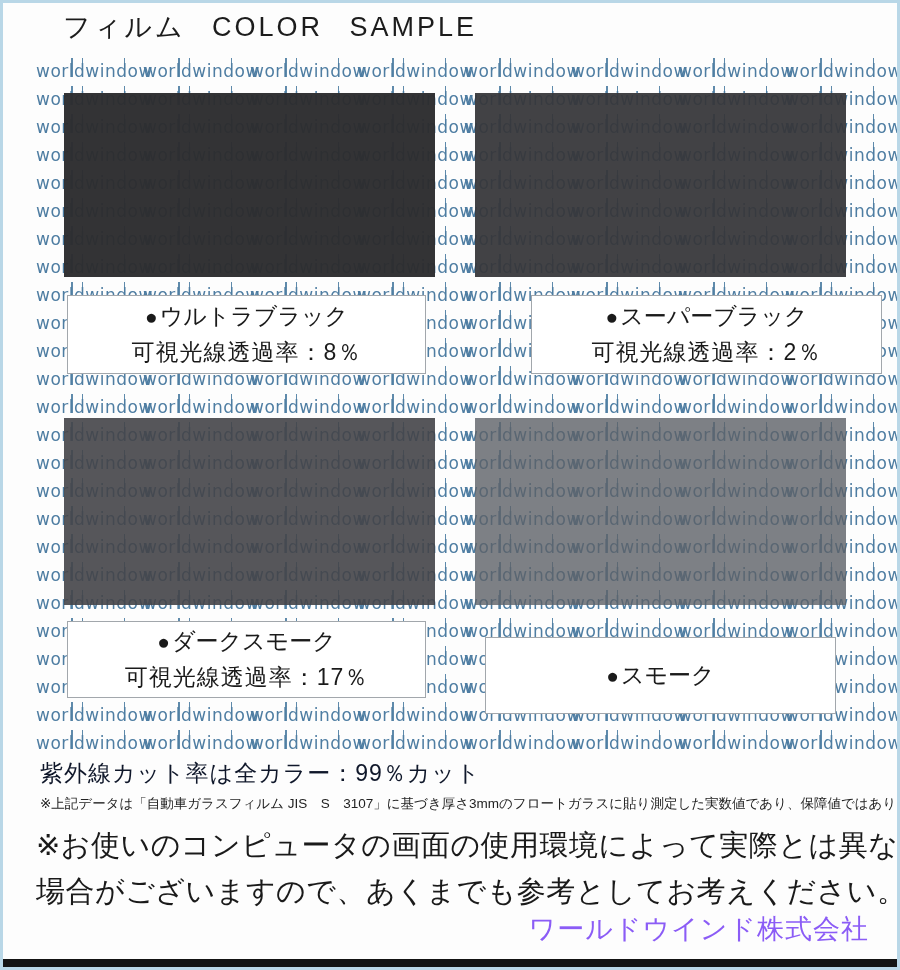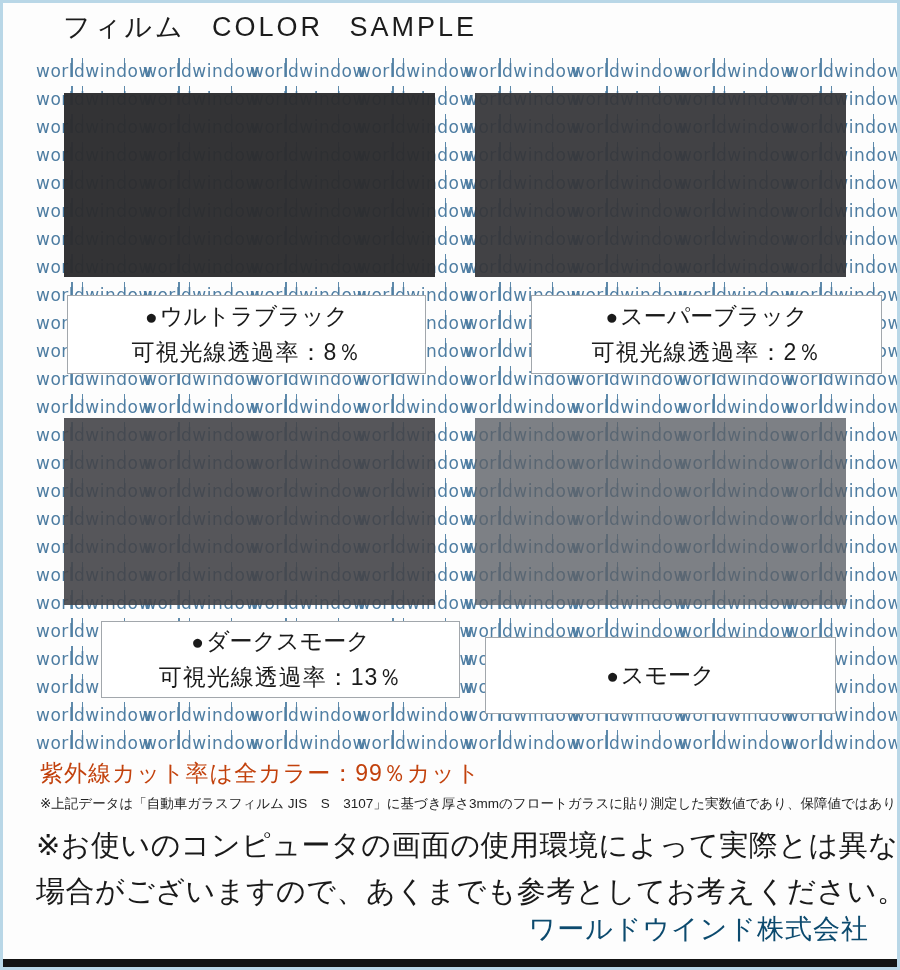--- a/index.html
+++ b/index.html
@@ -44,32 +44,32 @@
   
   .labelbox{
     position:absolute;z-index:3;background:#fff;
     border:1px solid #a2a7ac;
     display:flex;flex-direction:column;justify-content:space-evenly;
     align-items:center;text-align:center;
     color:#1a1a1a;font-size:23px;
   }
   .lb-tl{left:64px;top:292px;width:357px;height:77px;}
   .lb-tr{left:482px;top:292px;width:349px;height:77px;margin-left:46px;}
-  .lb-bl{left:64px;top:618px;width:357px;height:75px;margin-left:34px;}
+  .lb-bl{left:64px;top:618px;width:357px;height:75px;}
   .lb-br{left:482px;top:634px;width:349px;height:75px;}
   .lb-name{white-space:nowrap;}
   .lb-bullet{font-size:21px;margin-right:2px;}
   .lb-rate{white-space:nowrap;letter-spacing:1px;}
   
-  .uv-line{position:absolute;left:37px;top:755px;z-index:3;font-size:23px;color:#c2410c;letter-spacing:1px;}
+  .uv-line{position:absolute;left:37px;top:755px;z-index:3;font-size:23px;color:#0f172a;letter-spacing:1px;}
   .note-small{position:absolute;left:37px;top:792px;z-index:3;font-size:13.5px;color:#222;white-space:nowrap;}
   .note-large{position:absolute;left:33px;z-index:3;font-size:29px;color:#1a1a1a;white-space:nowrap;letter-spacing:0.5px;}
   .note-large-1{top:823px;}
   .note-large-2{top:869px;}
-  .company{position:absolute;right:28px;top:908px;z-index:3;font-size:27px;color:#0c4a6e;letter-spacing:1px;}
+  .company{position:absolute;right:28px;top:908px;z-index:3;font-size:27px;color:#8b5cf6;letter-spacing:1px;}
   .bottom-bar{position:absolute;left:0;right:0;bottom:0;height:8px;background:#131313;z-index:4;}
 </style>
 </head>
 <body>
 
 <div class="page">
 
   <div class="title">フィルム COLOR SAMPLE</div>
 
   <div class="pattern" id="pattern" style="color: rgb(78, 125, 162);">
@@ -110,21 +110,21 @@
     <div class="lb-rate">可視光線透過率：8％</div>
   </div>
 
   <div class="labelbox lb-tr">
     <div class="lb-name"><span class="lb-bullet">●</span><span>スーパーブラック</span></div>
     <div class="lb-rate">可視光線透過率：2％</div>
   </div>
 
   <div class="labelbox lb-bl">
     <div class="lb-name"><span class="lb-bullet">●</span><span>ダークスモーク</span></div>
-    <div class="lb-rate">可視光線透過率：13％</div>
+    <div class="lb-rate">可視光線透過率：17％</div>
   </div>
 
   <div class="labelbox lb-br">
     <div class="lb-name"><span class="lb-bullet">●</span><span>スモーク</span></div>
   </div>
 
   <div class="uv-line">紫外線カット率は全カラー：99％カット</div>
   <div class="note-small">※上記データは「自動車ガラスフィルム JIS　S　3107」に基づき厚さ3mmのフロートガラスに貼り測定した実数値であり、保障値ではありません。</div>
   <div class="note-large note-large-1">※お使いのコンピュータの画面の使用環境によって実際とは異なって見える</div>
   <div class="note-large note-large-2">場合がございますので、あくまでも参考としてお考えください。</div>

